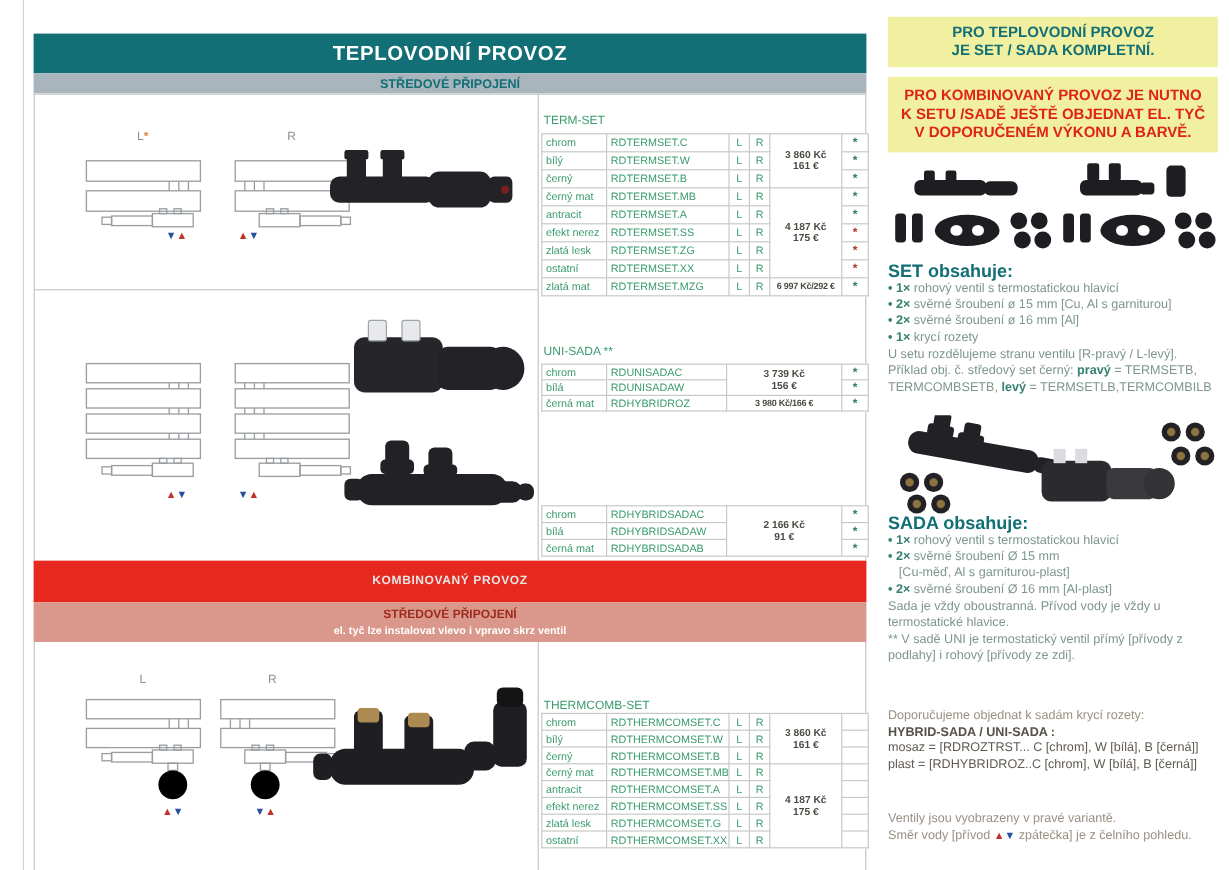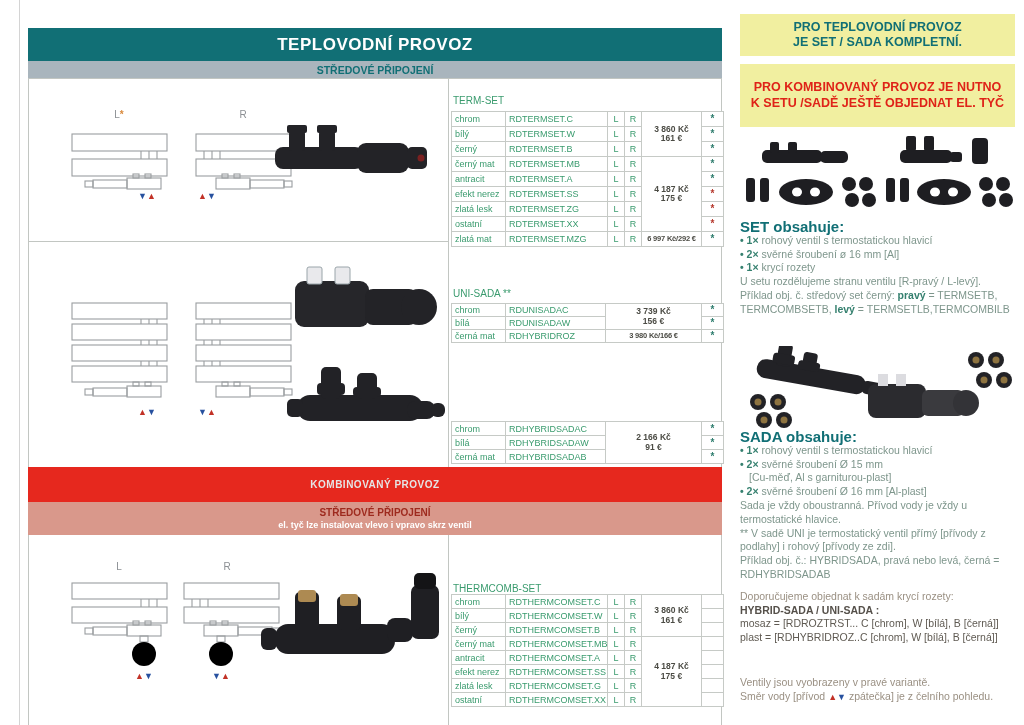--- a/index.html
+++ b/index.html
@@ -451,20 +451,21 @@
 </div>
 
 <div id="right" class="abs">
   <div id="ybox1" class="ybox">
     <span>PRO TEPLOVODNÍ PROVOZ</span>
     <span>JE SET / SADA KOMPLETNÍ.</span>
   </div>
   <div id="ybox2" class="ybox">
     <span>PRO KOMBINOVANÝ PROVOZ JE NUTNO</span>
     <span>K SETU /SADĚ JEŠTĚ OBJEDNAT EL. TYČ</span>
+    <span>V DOPORUČENÉM VÝKONU A BARVĚ.</span>
   </div>
 
   <svg class="abs" style="left:0;top:132px" width="275" height="84" viewBox="0 0 275 84">
     <g transform="translate(4,8)" fill="#1e1e22">
       <rect x="18" y="10" width="60" height="13" rx="5"></rect>
         <rect x="26" y="2" width="9" height="11" rx="2"></rect>
         <rect x="44" y="2" width="9" height="11" rx="2"></rect>
         <rect x="76" y="11" width="28" height="12" rx="5"></rect>
       <rect x="2" y="38" width="9" height="24" rx="3"></rect>
         <rect x="16" y="38" width="9" height="24" rx="3"></rect>
@@ -490,20 +491,21 @@
       <circle cx="100" cy="48" r="7"></circle>
         <circle cx="117" cy="48" r="7"></circle>
         <circle cx="103" cy="64" r="7"></circle>
         <circle cx="120" cy="64" r="7"></circle>
     </g>
   </svg>
 
   <div class="rblock" style="top:220px">
     <div class="rhead">SET obsahuje:</div>
     <div><b><span>•</span> <span>1×</span></b> <span>rohový ventil s termostatickou hlavicí</span></div>
+    <div><b><span>•</span> <span>2×</span></b> <span>svěrné šroubení ø 15 mm [Cu, Al s garniturou]</span></div>
     <div><b><span>•</span> <span>2×</span></b> <span>svěrné šroubení ø 16 mm [Al]</span></div>
     <div><b><span>•</span> <span>1×</span></b> <span>krycí rozety</span></div>
     <div>U setu rozdělujeme stranu ventilu [R-pravý / L-levý].</div>
     <div><span>Příklad obj. č. středový set černý: </span><b>pravý</b><span> = TERMSETB,</span></div>
     <div><span>TERMCOMBSETB, </span><b>levý</b><span> = TERMSETLB,TERMCOMBILB</span></div>
   </div>
 
   <svg class="abs" style="left:0;top:346px" width="275" height="84" viewBox="0 0 275 84">
     <g transform="translate(6,2)" fill="#222226">
       <g transform="rotate(10 70 30)">
@@ -545,21 +547,20 @@
   </svg>
 
   <div class="rblock" style="top:430px">
     <div class="rhead">SADA obsahuje:</div>
     <div><b><span>•</span> <span>1×</span></b> <span>rohový ventil s termostatickou hlavicí</span></div>
     <div><b><span>•</span> <span>2×</span></b> <span>svěrné šroubení Ø 15 mm</span></div>
     <div class="cont">[Cu-měď, Al s garniturou-plast]</div>
     <div><b><span>•</span> <span>2×</span></b> <span>svěrné šroubení Ø 16 mm [Al-plast]</span></div>
     <div>Sada je vždy oboustranná. Přívod vody je vždy u termostatické hlavice.</div>
     <div>** V sadě UNI je termostatický ventil přímý [přívody z podlahy] i rohový [přívody ze zdi].</div>
-    <div>Příklad obj. č.: HYBRIDSADA, pravá nebo levá, černá = RDHYBRIDSADAB</div>
   </div>
 
   <div class="wblock" style="top:590px">
     <div>Doporučujeme objednat k sadám krycí rozety:</div>
     <div class="whead2">HYBRID-SADA / UNI-SADA :</div>
     <div class="wline">mosaz = [RDROZTRST...  C [chrom], W [bílá], B [černá]]</div>
     <div class="wline">plast = [RDHYBRIDROZ..C [chrom], W [bílá], B [černá]]</div>
   </div>
 
   <div class="wblock" style="top:676px">

